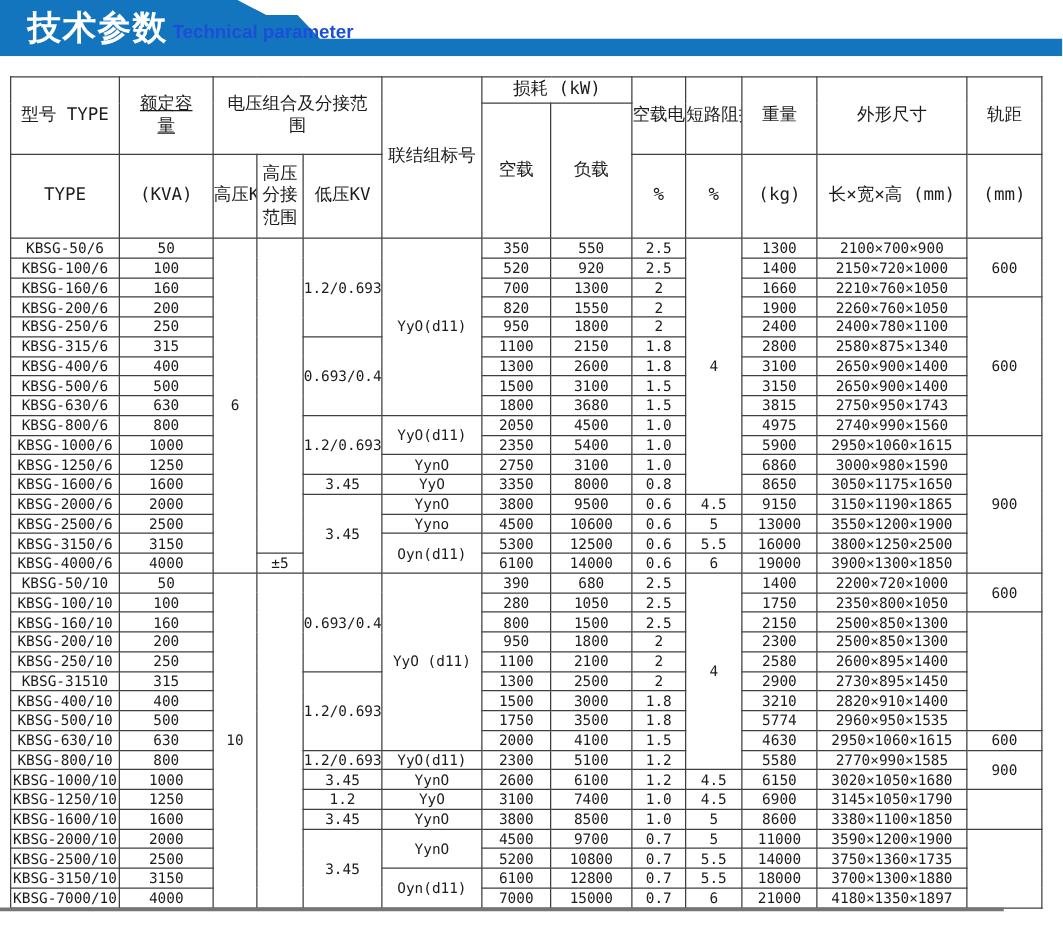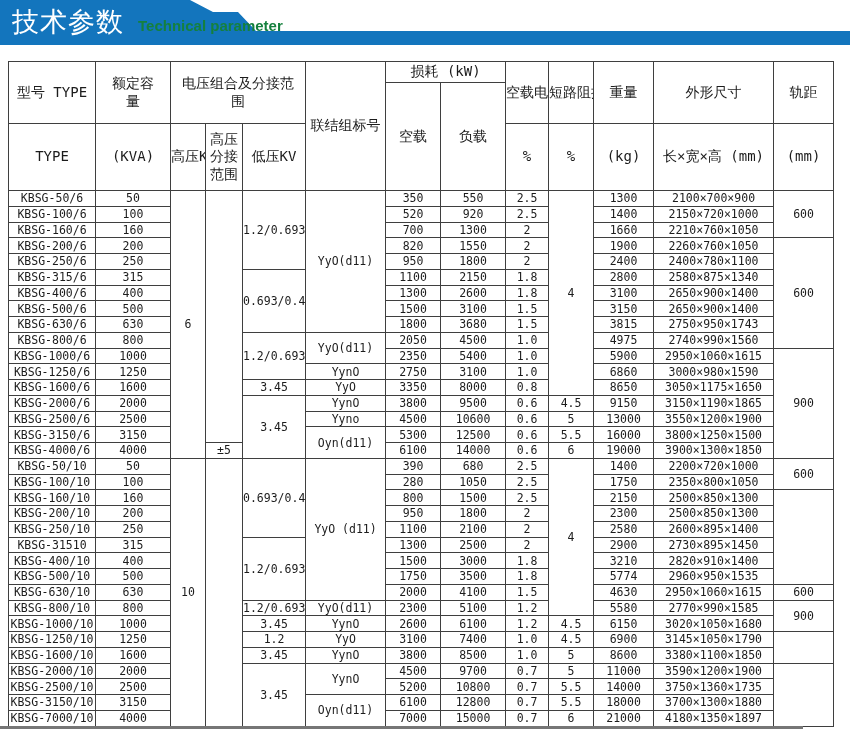--- a/index.html
+++ b/index.html
@@ -2,38 +2,38 @@
 <html><head>
 <meta charset="utf-8">
 <style>
   html,body{margin:0;padding:0;background:#fff;}
   body{width:850px;height:755px;position:relative;overflow:hidden;
        font-family:"DejaVu Sans Mono","Liberation Sans",monospace;color:#1c1c1c;}
 
   
   .banner{position:absolute;left:0;top:0;width:850px;height:47px;
           clip-path:polygon(0 0,190px 0,213px 12px,238px 12px,256px 31px,850px 31px,850px 45px,0 45px);}
-  .banner-title{position:absolute;left:12px;top:6px;color:#fff;font-size:27px;font-weight:normal;
+  .banner-title{position:absolute;left:22px;top:6px;color:#fff;font-size:27px;font-weight:bold;
                 font-family:"Liberation Sans",sans-serif;letter-spacing:1px;line-height:1.2;}
-  .banner-sub{position:absolute;left:138px;top:17px;color:#15803d;font-size:15px;font-weight:bold;
+  .banner-sub{position:absolute;left:138px;top:17px;color:#1d4ed8;font-size:15px;font-weight:bold;
               font-family:"Liberation Sans",sans-serif;}
 
   
   table.tech{position:absolute;left:8px;top:61px;width:825px;border-collapse:collapse;table-layout:fixed;}
   table.tech th,table.tech td{border:1px solid #3f3f3f;text-align:center;vertical-align:middle;
                               padding:0;overflow:hidden;}
   table.tech th{font-weight:normal;font-size:14px;line-height:1.25;}
   table.tech td{font-size:11.5px;white-space:nowrap;}
   thead tr.h1{height:21px;}
   thead tr.h2{height:41px;}
   thead tr.h3{height:67px;}
   tbody tr{height:15.76px;}
   th.clip{white-space:nowrap;}
   th.sm{font-size:13px;}
-  .wrap48{display:inline-block;max-width:50px;line-height:1.25;}
+  .wrap48{display:inline-block;max-width:50px;line-height:1.25;text-decoration:underline;}
   .wrap118{display:inline-block;max-width:118px;line-height:1.25;}
   .wrap30{display:inline-block;max-width:30px;line-height:1.25;}
 
   
   .bottom-rule{position:absolute;left:0;top:726px;width:803px;height:3px;background:#767676;}
 </style>
 </head>
 <body>
 
 <div class="banner" style="background: rgb(19, 117, 189);"></div>
@@ -243,21 +243,21 @@
       </tr>
       <tr>
         <td>KBSG-3150/6</td>
         <td>3150</td>
         <td rowspan="2">Oyn(d11)</td>
         <td>5300</td>
         <td>12500</td>
         <td>0.6</td>
         <td>5.5</td>
         <td>16000</td>
-        <td>3800×1250×1500</td>
+        <td>3800×1250×2500</td>
       </tr>
       <tr>
         <td>KBSG-4000/6</td>
         <td>4000</td>
         <td>±5</td>
         <td>6100</td>
         <td>14000</td>
         <td>0.6</td>
         <td>6</td>
         <td>19000</td>

